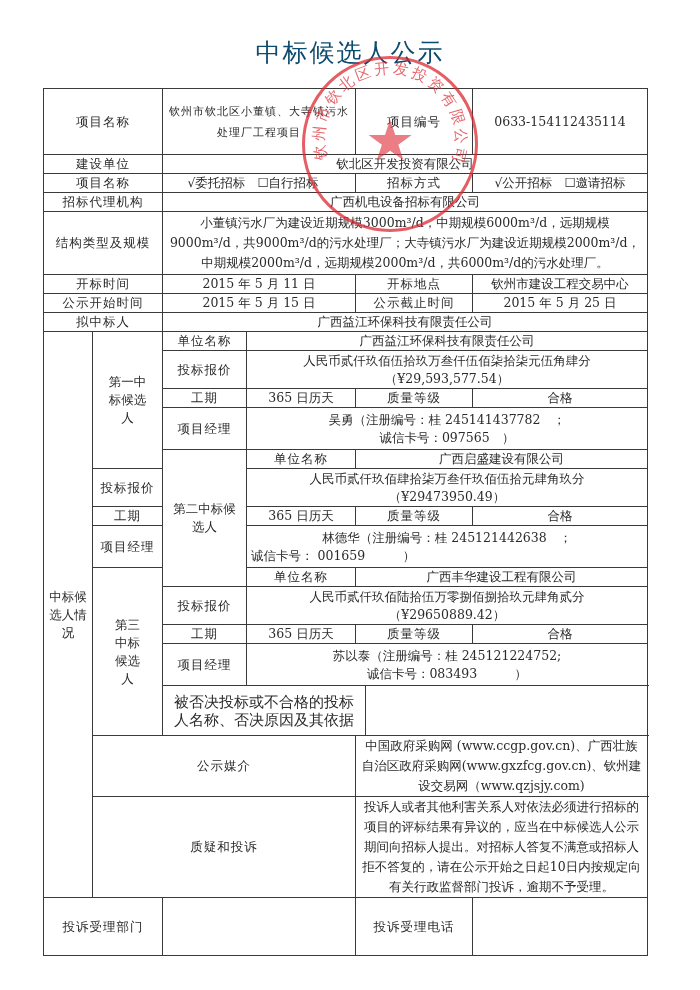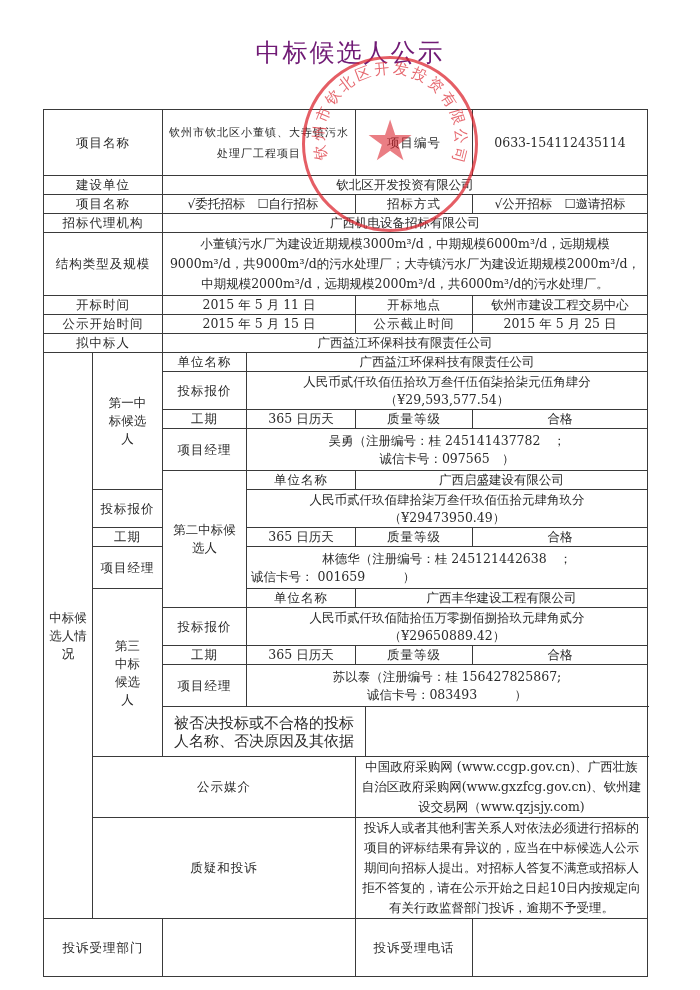--- a/index.html
+++ b/index.html
@@ -5,24 +5,24 @@
   html, body { margin: 0; padding: 0; }
   body {
     width: 700px; height: 990px; background: #ffffff;
     position: relative; overflow: hidden;
     font-family: "DejaVu Serif", "Liberation Serif", serif;
     color: #2a2a2a;
   }
   .title {
     position: absolute; left: 0; top: 36px; width: 700px; text-align: center;
     font-family: "DejaVu Sans", "Liberation Sans", sans-serif;
-    font-size: 25px; letter-spacing: 2px; color: #701a75;
+    font-size: 25px; letter-spacing: 2px; color: #0c4a6e;
   }
   table.form {
-    position: absolute; left: 43px; top: 109px; width: 604px;
+    position: absolute; left: 43px; top: 88px; width: 604px;
     border-collapse: collapse; table-layout: fixed;
     font-size: 12.5px;
   }
   table.form td {
     border: 1px solid #3a3a3a; padding: 0 4px; text-align: center;
     vertical-align: middle; line-height: 18px; overflow: hidden;
   }
   td.left { text-align: left; }
   td.label { letter-spacing: 1px; }
   td.small { font-size: 15px; line-height: 16px; letter-spacing: 0; padding: 0 1px; }
@@ -178,21 +178,21 @@
   </tr>
   <tr style="height:19px">
     <td class="label">工期</td>
     <td class="left">365 日历天</td>
     <td colspan="2" class="label">质量等级</td>
     <td>合格</td>
   </tr>
   <tr style="height:42px">
     <td class="label">项目经理</td>
     <td colspan="4">
-      <div>苏以泰（注册编号：桂 156427825867;</div>
+      <div>苏以泰（注册编号：桂 245121224752;</div>
       <div style="text-align:center">诚信卡号：083493　　　）</div>
     </td>
   </tr>
 
   <tr style="height:50px">
     <td colspan="3" class="small">被否决投标或不合格的投标人名称、否决原因及其依据</td>
     <td colspan="4"></td>
   </tr>
 
   <tr style="height:42px">

